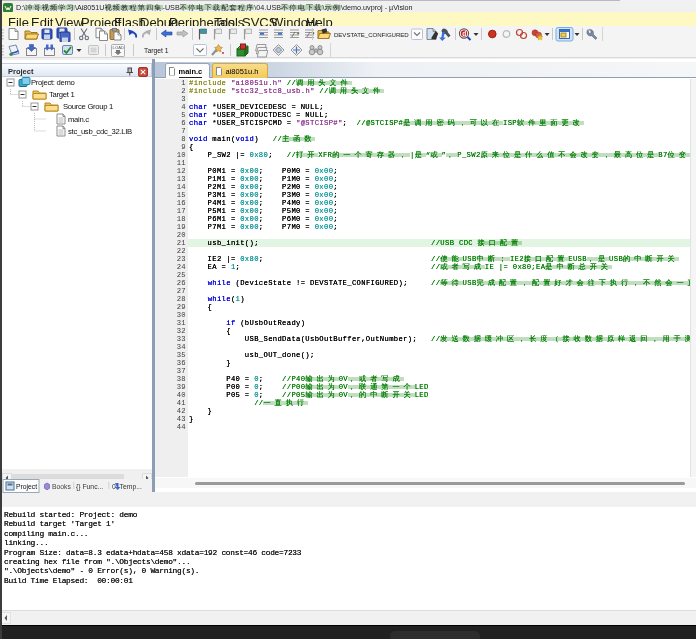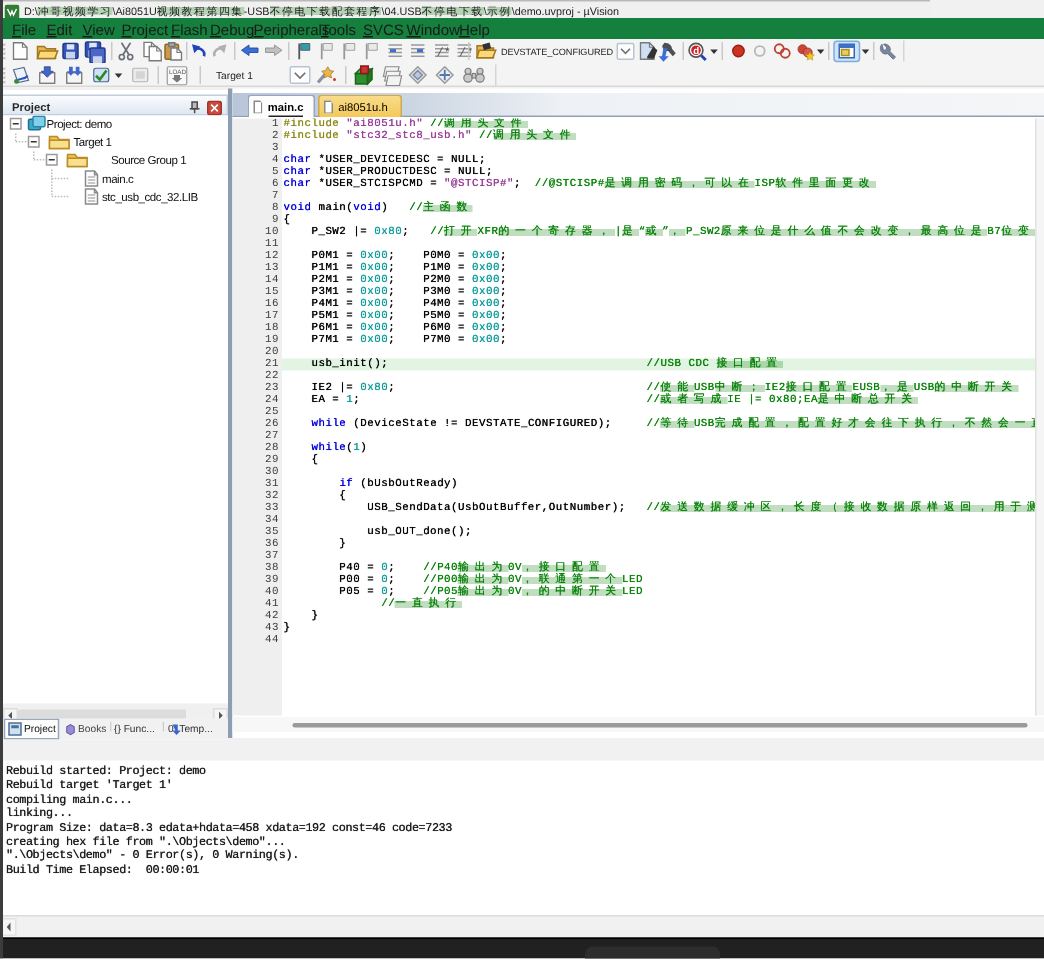--- a/index.html
+++ b/index.html
@@ -2,21 +2,21 @@
 <html><head><meta charset="utf-8"><style>
 *{margin:0;padding:0;box-sizing:border-box}
 html,body{width:696px;height:639px;overflow:hidden;background:#f1f1f1;
 font-family:"Liberation Sans",sans-serif}
 .abs{position:absolute}
 #stage{position:relative;width:696px;height:639px}
 
 #title{left:0;top:0;width:620px;height:12px;background:#f0f0f0;border-top:1px solid #b9b9b9}
 #title .txt{position:absolute;left:16px;top:1.5px;font-size:7.2px;color:#1c1c1c;white-space:nowrap}
 
-#menu{left:0;top:12px;width:696px;height:14px;background:#15803d;font-size:10px;color:#1a1a1a}
+#menu{left:0;top:12px;width:696px;height:14px;background:#fef9c3;font-size:13px;color:#1a1a1a}
 #menu span{position:absolute;top:3px}
 
 #tb1{left:0;top:26px;width:696px;height:16px;background:#f4f4f4}
 #tb2{left:0;top:42px;width:696px;height:16px;background:#f4f4f4;border-bottom:1px solid #d9d9d9}
 
 #main{left:0;top:59px;width:696px;height:434px}
 #ppanel{position:absolute;left:2px;top:1px;width:150px;height:433px;background:#fff}
 #phead{position:absolute;left:0;top:3px;width:150px;height:14px;
 background:linear-gradient(#fafcfe,#dee7f2);border:1px solid #c2cdde;border-left:none}
 #phead .t{position:absolute;left:6px;top:3px;font-size:7.5px;font-weight:bold;color:#2a2a2a}
@@ -388,21 +388,21 @@
   <g transform="translate(55,49)">
     <path d="M0 0 L6 0 L8 2.5 L8 10 L0 10 Z" fill="#fff" stroke="#8a8a8a"></path>
     <path d="M6 0 L6 2.5 L8 2.5" fill="none" stroke="#8a8a8a"></path>
     <line x1="1.5" y1="4" x2="6.5" y2="4" stroke="#b5b5b5"></line>
               <line x1="1.5" y1="6" x2="6.5" y2="6" stroke="#b5b5b5"></line>
               <line x1="1.5" y1="8" x2="6.5" y2="8" stroke="#b5b5b5"></line>
   </g>
 </svg>
 <span class="trow" style="left:29px;top:1px">Project: demo</span>
 <span class="trow" style="left:47px;top:13px">Target 1</span>
-<span class="trow" style="left:72px;top:25px">Source Group 1</span>
+<span class="trow" style="left:61px;top:25px">Source Group 1</span>
 <span class="trow" style="left:66px;top:37.5px">main.c</span>
 <span class="trow" style="left:66px;top:49.5px">stc_usb_cdc_32.LIB</span>
 </div>
     <div id="pscroll">
 <svg width="150" height="10">
  <rect x="0" y="0" width="150" height="10" fill="#f0f0f0"></rect>
  <rect x="0.5" y="0.5" width="9" height="9" fill="#f5f5f5" stroke="#ddd"></rect>
  <path d="M6 2.5 L3.5 5 L6 7.5 Z" fill="#555"></path>
  <rect x="140.5" y="0.5" width="9" height="9" fill="#f5f5f5" stroke="#ddd"></rect>
  <path d="M144 2.5 L146.5 5 L144 7.5 Z" fill="#555"></path>
@@ -470,21 +470,21 @@
     <span class="k">while</span>(<span class="n">1</span>)
     {
 
         <span class="k">if</span> (bUsbOutReady)
         {
             USB_SendData(UsbOutBuffer,OutNumber);   <span class="c">//<i>发送数据缓冲区，长度（接收数据原样返回，用于测试）</i></span>
 
             usb_OUT_done();
         }
 
-        P40 = <span class="n">0</span>;    <span class="c">//P40<i>输出为</i>0V<i>，接口配置</i></span>
+        P40 = <span class="n">0</span>;    <span class="c">//P40<i>输出为</i>0V<i>，或者写成</i></span>
         P00 = <span class="n">0</span>;    <span class="c">//P00<i>输出为</i>0V<i>，联通第一个</i>LED</span>
         P05 = <span class="n">0</span>;    <span class="c">//P05<i>输出为</i>0V<i>，的中断开关</i>LED</span>
               <span class="c">//<i>一直执行</i></span>
     }
 }
 </pre>
         </div>
     <div id="edvsb"></div>
     <div id="edhsb">
           <div id="edthumb"></div>

